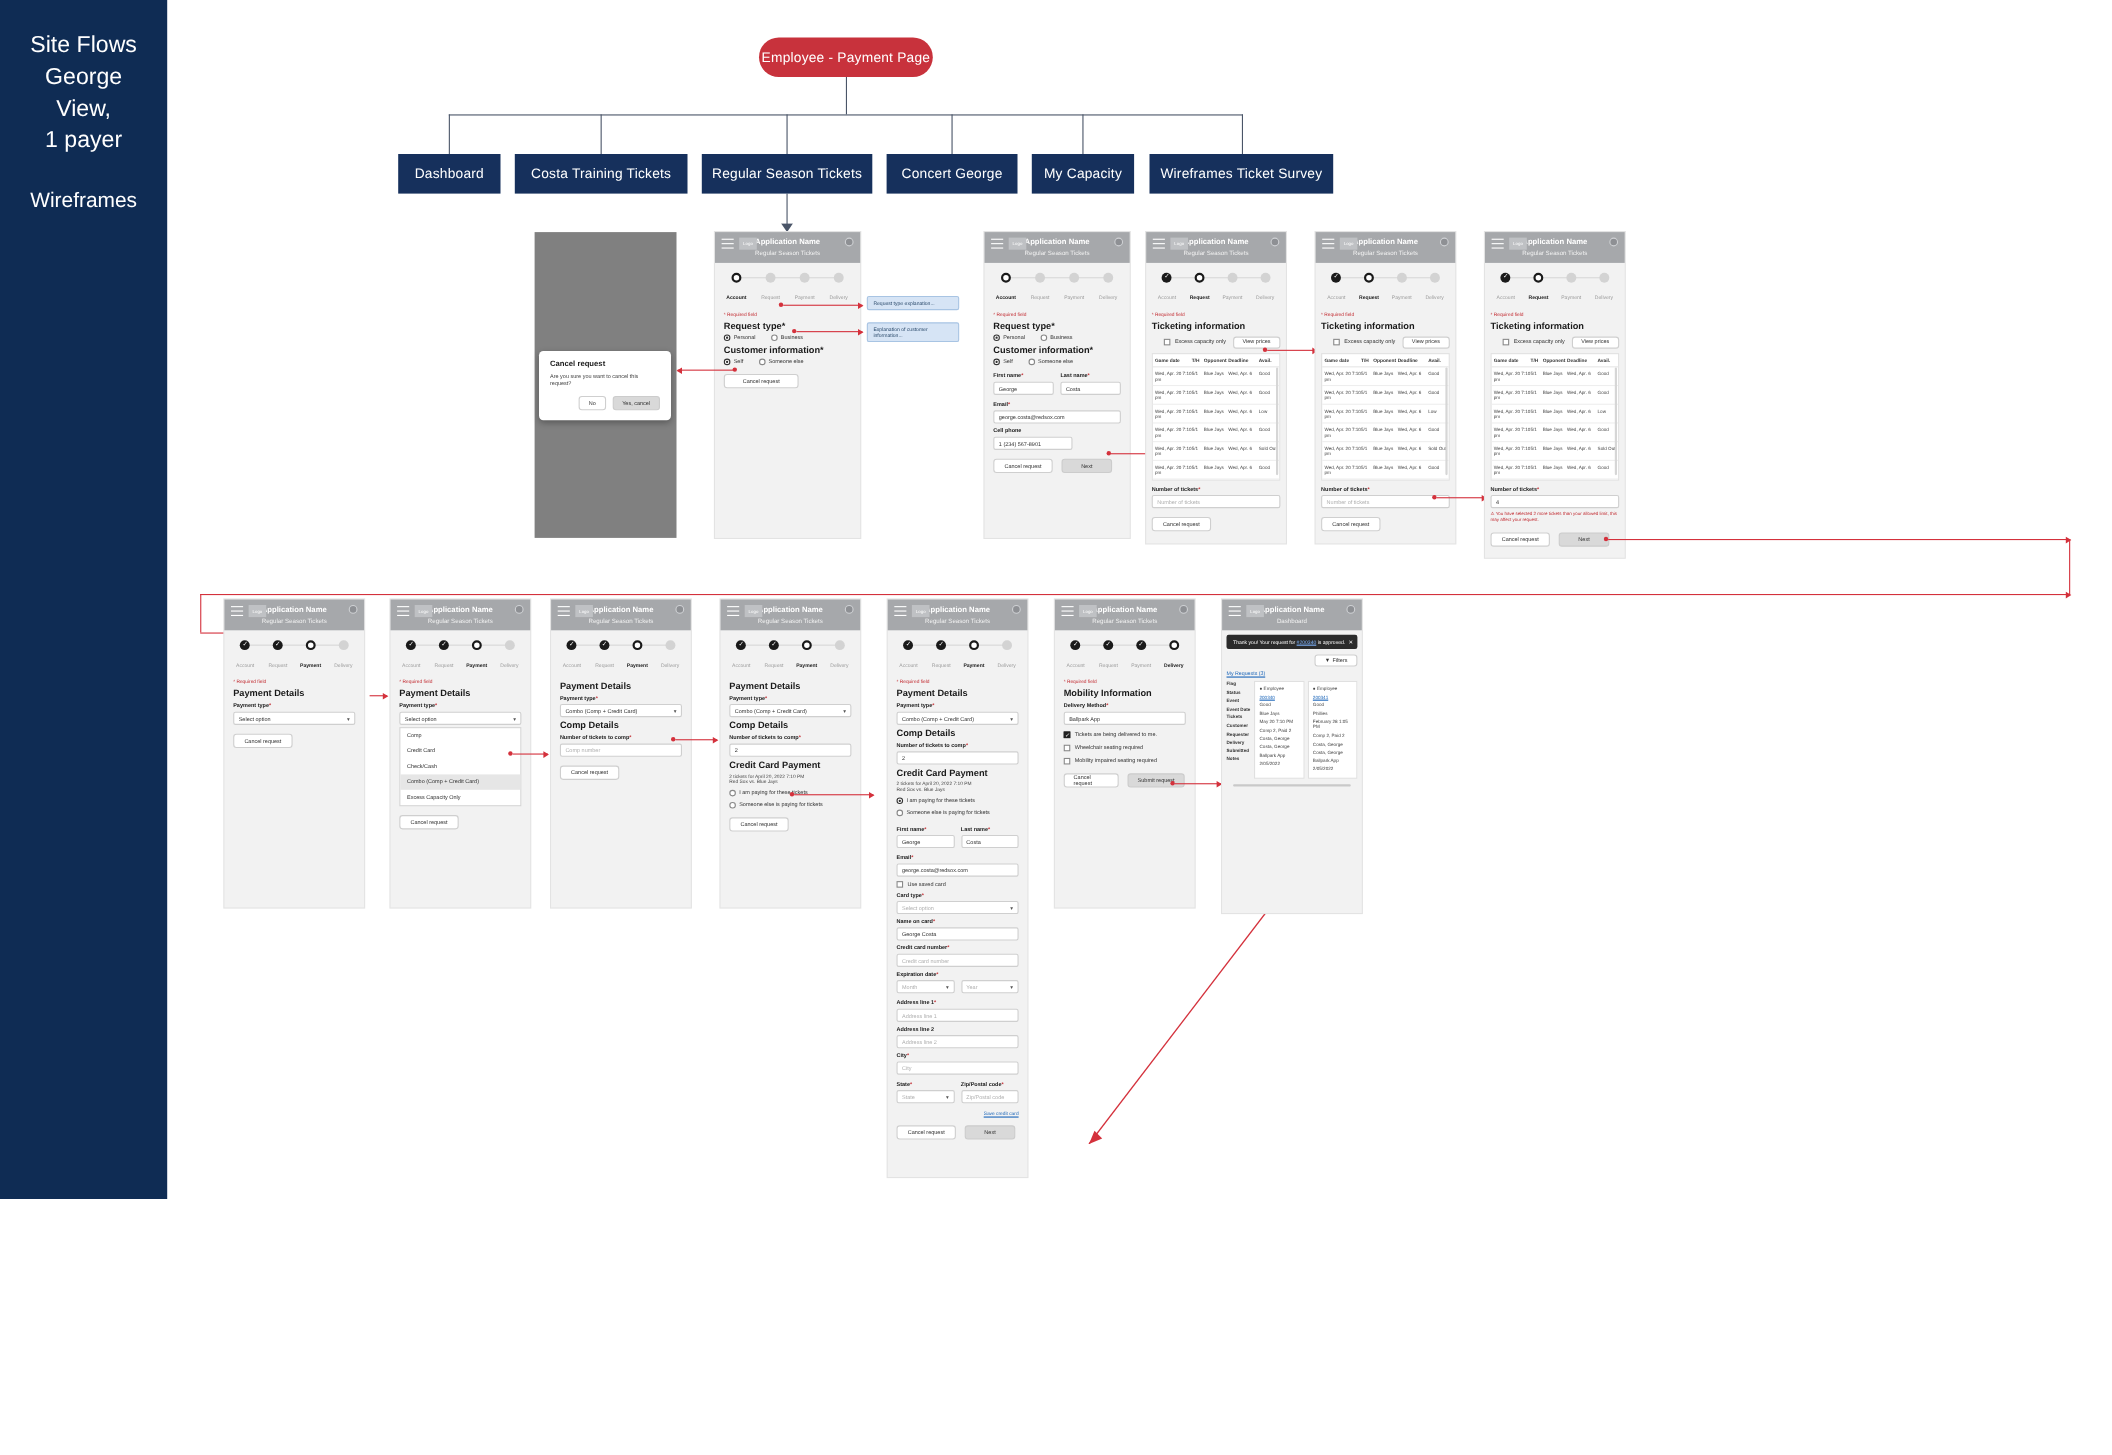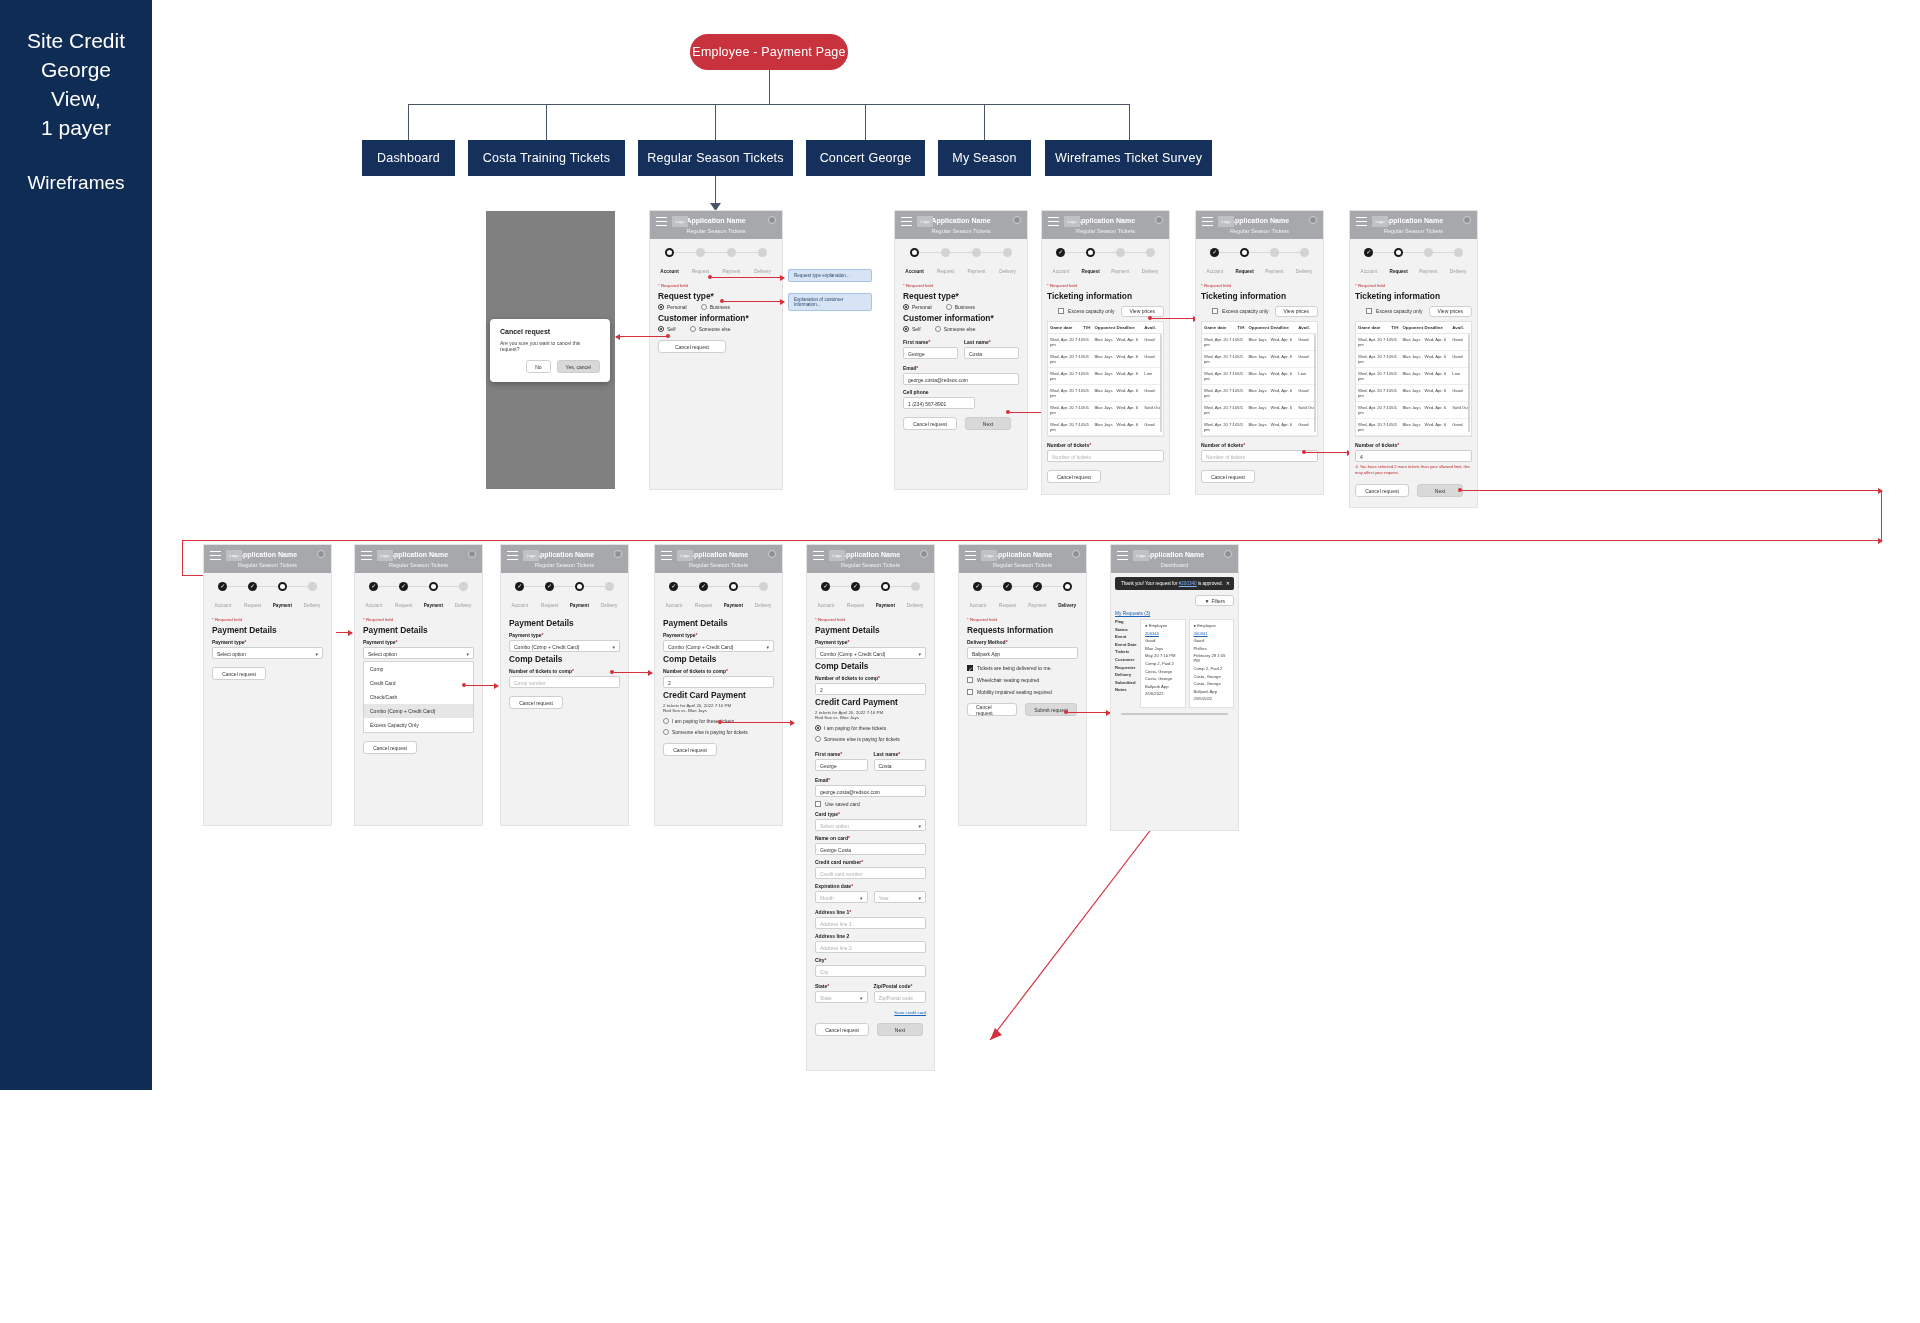--- a/index.html
+++ b/index.html
@@ -160,21 +160,21 @@
   .dash-card{background:#fff;border:1px solid #e0e0e0;padding:3px 4px;font-size:4.2px;color:#444;}
   .dash-card div{margin-bottom:2.6px;}
   .dash-card .lnk{color:#1763b8;text-decoration:underline;}
   .dash-lbl{font-size:4.2px;font-weight:bold;color:#333;margin-bottom:2.6px;}
 </style>
 </head>
 <body>
 
 <div id="sidebar">
   <div id="side-title">
-    <div>Site Credit</div>
+    <div>Site Flows</div>
     <div>George</div>
     <div>View,</div>
     <div>1 payer</div>
   </div>
   <div id="side-sub">Wireframes</div>
 </div>
 
 <div class="flow-root">Employee - Payment Page</div>
 <div class="conn" style="left:769px;top:70px;width:1.4px;height:34px;"></div>
 <div class="conn" style="left:408px;top:104px;width:722px;height:1.4px;"></div>
@@ -184,21 +184,21 @@
 <div class="conn" style="left:865px;top:104px;width:1.4px;height:36px;"></div>
 <div class="conn" style="left:984px;top:104px;width:1.4px;height:36px;"></div>
 <div class="conn" style="left:1129px;top:104px;width:1.4px;height:36px;"></div>
 <div class="conn" style="left:715px;top:176px;width:1.4px;height:32px;"></div>
 <div class="conn" style="left:710px;top:203px;width:11px;height:8px;clip-path:polygon(50% 100%,0 0,100% 0);"></div>
 
 <div class="flow-node" style="left:362px;width:93px;">Dashboard</div>
 <div class="flow-node" style="left:468px;width:157px;">Costa Training Tickets</div>
 <div class="flow-node" style="left:638px;width:155px;">Regular Season Tickets</div>
 <div class="flow-node" style="left:806px;width:119px;">Concert George</div>
-<div class="flow-node" style="left:938px;width:93px;">My Season</div>
+<div class="flow-node" style="left:938px;width:93px;">My Capacity</div>
 <div class="flow-node" style="left:1045px;width:167px;">Wireframes Ticket Survey</div>
 
 <div class="screen-grey" style="left:486px;top:211px;width:129px;height:278px;">
   <div class="modal" style="left:4px;top:108px;width:120px;">
     <h4>Cancel request</h4>
     <p>Are you sure you want to cancel this request?</p>
     <div style="display:flex;gap:6px;justify-content:flex-end;">
       <div class="btn">No</div>
       <div class="btn grey">Yes, cancel</div>
     </div>
@@ -867,21 +867,21 @@
   </div>
   <div class="stepper">
     <div class="stepline"></div>
     <div class="step"><div class="dot done"></div><span>Account</span></div>
     <div class="step"><div class="dot done"></div><span>Request</span></div>
     <div class="step"><div class="dot done"></div><span>Payment</span></div>
     <div class="step on"><div class="dot active"></div><span>Delivery</span></div>
   </div>
   <div class="wf-body">
     <div class="req-note">* Required field</div>
-    <div class="sec-title">Requests Information</div>
+    <div class="sec-title">Mobility Information</div>
     <div class="fld-label"><span>Delivery Method</span><span class="star">*</span></div>
     <div class="inp">Ballpark App</div>
     <div class="chk-row" style="margin:6px 0;">
         <i class="chk on"></i>
         <span>Tickets are being delivered to me.</span>
       </div>
     <div class="chk-row" style="margin:6px 0;">
         <i class="chk"></i>
         <span>Wheelchair seating required</span>
       </div>

